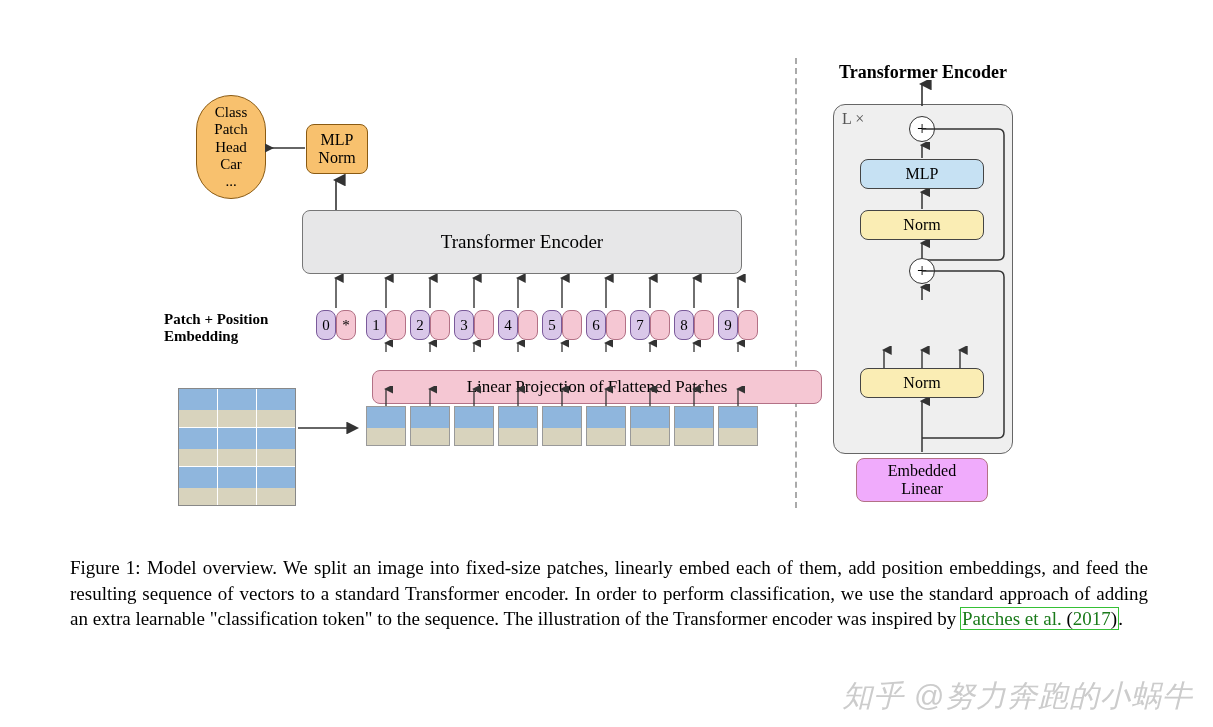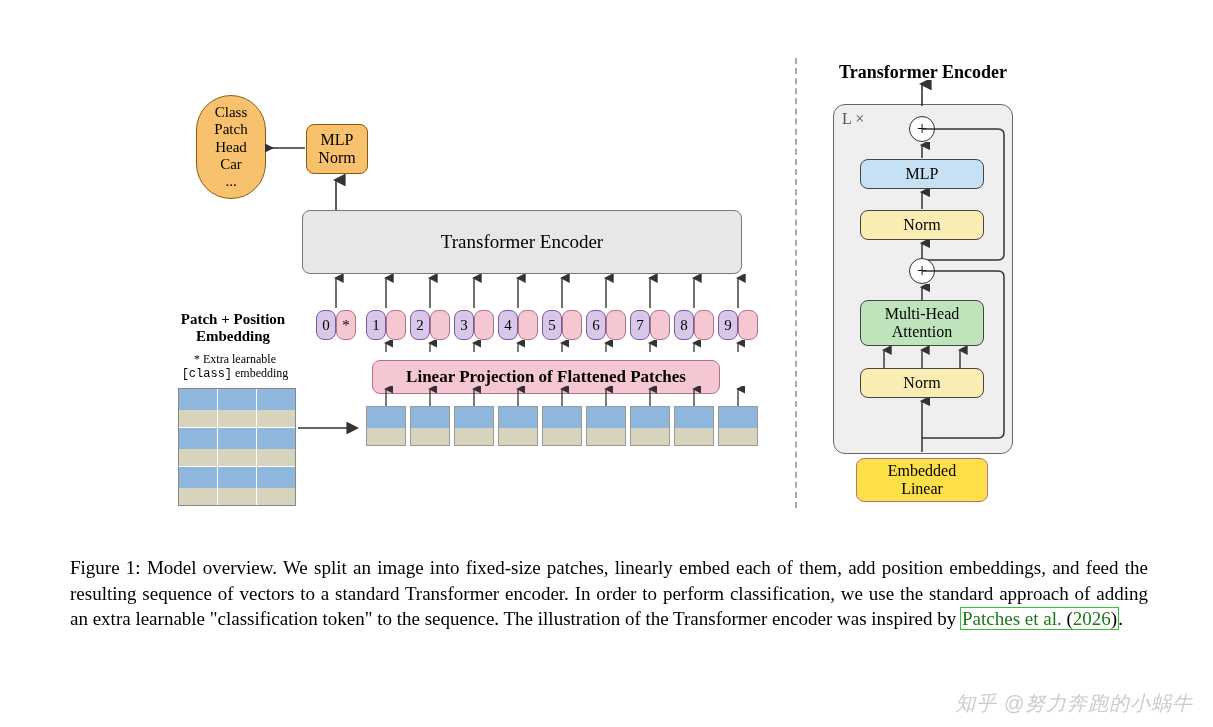--- a/index.html
+++ b/index.html
@@ -28,42 +28,42 @@
     font-size: 15px;
     line-height: 1.15;
   }
   .classbox .hdr { font-weight: normal; }
   .mlphead { background: #f8c16e; border: 1px solid #8a5a12; font-size: 16px; }
   .encoderbox { background: #e7e7e8; border: 1px solid #777; font-size: 19px; }
   .linproj { background: #f5c7d3; border: 1px solid #b37186; font-size: 17px; }
   .embtoken { position: absolute; width: 20px; height: 30px; border-radius: 8px; }
   .pink { background: #f5c7d3; border: 1px solid #b37186; }
   .purple { background: #d9c7e9; border: 1px solid #7a5a9a; display:flex; align-items:center; justify-content:center; font-size: 15px; }
-  .pelabel { position: absolute; font-size: 15px; font-weight: bold; text-align: center; line-height: 1.1; }
+  .pelabel { position: absolute; font-size: 15px; font-weight: bold; line-height: 1.1; }
   .pelabel2 { position: absolute; font-size: 12px; text-align: center; line-height: 1.2; }
   .monotok { font-family: 'Courier New', monospace; font-size: 12px; }
   .imgpatch {
     position: absolute; width: 40px; height: 40px;
     background: linear-gradient(to bottom, #8fb6dd 0%, #8fb6dd 55%, #d8d3bd 55%, #d8d3bd 100%);
     border: 1px solid #999;
   }
   .gridpatch { position: absolute; width: 38px; height: 38px; background: linear-gradient(to bottom, #8fb6dd 0%, #8fb6dd 55%, #d8d3bd 55%, #d8d3bd 100%); }
   .divider { position: absolute; border-left: 2px dashed #aaa; }
   .encpanel { position: absolute; background: #efefef; border: 1px solid #666; border-radius: 12px; }
   .encblock { position: absolute; border: 1px solid #444; border-radius: 8px; display:flex; align-items:center; justify-content:center; font-size: 16px; text-align: center; }
   .mlpb { background: #c6e1f3; }
   .normb { background: #faedb4; }
   .attnb { background: #bfe3bb; }
-  .embb { background: #fde047; border-color:#b37186; }
+  .embb { background: #f0abfc; border-color:#b37186; }
   .plus { position: absolute; width: 26px; height: 26px; background: #fff; border: 1.5px solid #333; border-radius: 50%; display:flex; align-items:center; justify-content:center; font-size: 18px; line-height: 1; }
   .Lx { position: absolute; font-size: 16px; color: #555; }
   .caption { position: absolute; left: 70px; right: 65px; top: 555px; font-size: 19px; line-height: 1.35; text-align: justify; }
   .cite { color: #1a7a1a; border-bottom: 1px solid #1a7a1a; }
   .citebox { outline: 1.5px solid #35c035; padding: 0 1px; }
-  .wm { position: absolute; right: 20px; bottom: 10px; color: #ccc; font-size: 20px; font-style: italic; letter-spacing: 1px; font-family: Arial, sans-serif; }
+  .wm { position: absolute; right: 20px; bottom: 10px; color: #ccc; font-size: 30px; font-style: italic; letter-spacing: 1px; font-family: Arial, sans-serif; }
   .arrow { position: absolute; }
 </style>
 </head>
 <body>
 
 <div class="canvas">
 
   <div class="title" style="left:818px; top:62px; width:210px;">Transformer Encoder</div>
 
   <div class="divider" style="left:795px; top:58px; height:450px;"></div>
@@ -99,24 +99,20 @@
     <line x1="10" y1="36" x2="10" y2="6" stroke="#333" stroke-width="1.6" marker-end="url(#ahU)"></line>
   </svg>
 
   <div class="box encoderbox" style="left:302px; top:210px; width:440px; height:64px;">
     <span>Transformer Encoder</span>
   </div>
 
   <div class="pelabel" style="left:164px; top:311px; width:138px;">
     <span>Patch + Position</span><br>
     <span>Embedding</span>
-  </div>
-  <div class="pelabel2" style="left:170px; top:352px; width:130px;">
-    <span>* Extra learnable</span><br>
-    <span class="monotok">[class]</span><span> embedding</span>
   </div>
 
   <div style="position:absolute; left:316px; top:310px;">
     <div class="embtoken purple" style="left:0; top:0;">
         <span>0</span>
       </div>
     <div class="embtoken pink" style="left:20px; top:0; display:flex; align-items:center; justify-content:center; font-size:15px;">
         <span>*</span>
       </div>
   </div>
@@ -189,21 +185,21 @@
       <line x1="174" y1="34" x2="174" y2="4"></line>
       <line x1="218" y1="34" x2="218" y2="4"></line>
       <line x1="262" y1="34" x2="262" y2="4"></line>
       <line x1="306" y1="34" x2="306" y2="4"></line>
       <line x1="350" y1="34" x2="350" y2="4"></line>
       <line x1="394" y1="34" x2="394" y2="4"></line>
       <line x1="438" y1="34" x2="438" y2="4"></line>
     </g>
   </svg>
 
-  <div class="box linproj" style="left:372px; top:360px; width:348px; height:34px;font-weight:bold;">
+  <div class="box linproj" style="left:372px; top:370px; width:450px; height:34px;">
     <span>Linear Projection of Flattened Patches</span>
   </div>
 
   <svg class="arrow" style="left:360px; top:340px; width:410px; height:14px;">
     <g stroke="#333" stroke-width="1.3" marker-end="url(#ahU2)">
       <line x1="26" y1="12" x2="26" y2="3"></line>
       <line x1="70" y1="12" x2="70" y2="3"></line>
       <line x1="114" y1="12" x2="114" y2="3"></line>
       <line x1="158" y1="12" x2="158" y2="3"></line>
       <line x1="202" y1="12" x2="202" y2="3"></line>
@@ -296,24 +292,20 @@
       <span>+</span>
     </div>
 
   <svg class="arrow" style="left:920px; top:258px; width:90px; height:184px;">
     <path d="M2,13 L78,13 Q84,13 84,19 L84,174 Q84,180 78,180 L2,180" fill="none" stroke="#333" stroke-width="1.5"></path>
   </svg>
   <svg class="arrow" style="left:912px; top:284px; width:20px; height:18px;">
       <line x1="10" y1="16" x2="10" y2="3" stroke="#333" stroke-width="1.5" marker-end="url(#ahU2)"></line>
     </svg>
 
-  <div class="encblock attnb" style="left:860px; top:300px; width:124px; height:46px; flex-direction:column; line-height:1.1;">
-    <span>Multi-Head</span>
-    <span>Attention</span>
-  </div>
 
   <svg class="arrow" style="left:860px; top:346px; width:124px; height:24px;">
     <g stroke="#333" stroke-width="1.4" marker-end="url(#ahU2)">
       <line x1="24" y1="22" x2="24" y2="4"></line>
       <line x1="62" y1="22" x2="62" y2="4"></line>
       <line x1="100" y1="22" x2="100" y2="4"></line>
     </g>
   </svg>
 
   <div class="encblock normb" style="left:860px; top:368px; width:124px; height:30px;">
@@ -326,18 +318,18 @@
 
   <div class="encblock embb" style="left:856px; top:458px; width:132px; height:44px; flex-direction:column; line-height:1.1;">
     <span>Embedded</span>
     <span>Linear</span>
   </div>
 
   <div class="caption">
     <span>Figure 1: Model overview.  We split an image into fixed-size patches, linearly embed each of them, add position embeddings, and feed the resulting sequence of vectors to a standard Transformer encoder.  In order to perform classification, we use the standard approach of adding an extra learnable "classification token" to the sequence.  The illustration of the Transformer encoder was inspired by </span>
     <span class="citebox">
       <span class="cite">Patches et al.</span>
-      (<span class="cite">2026</span>)</span>.
+      (<span class="cite">2017</span>)</span>.
   </div>
 
   <div class="wm">知乎  @努力奔跑的小蜗牛</div>
 
 </div>
 
 </body></html>

